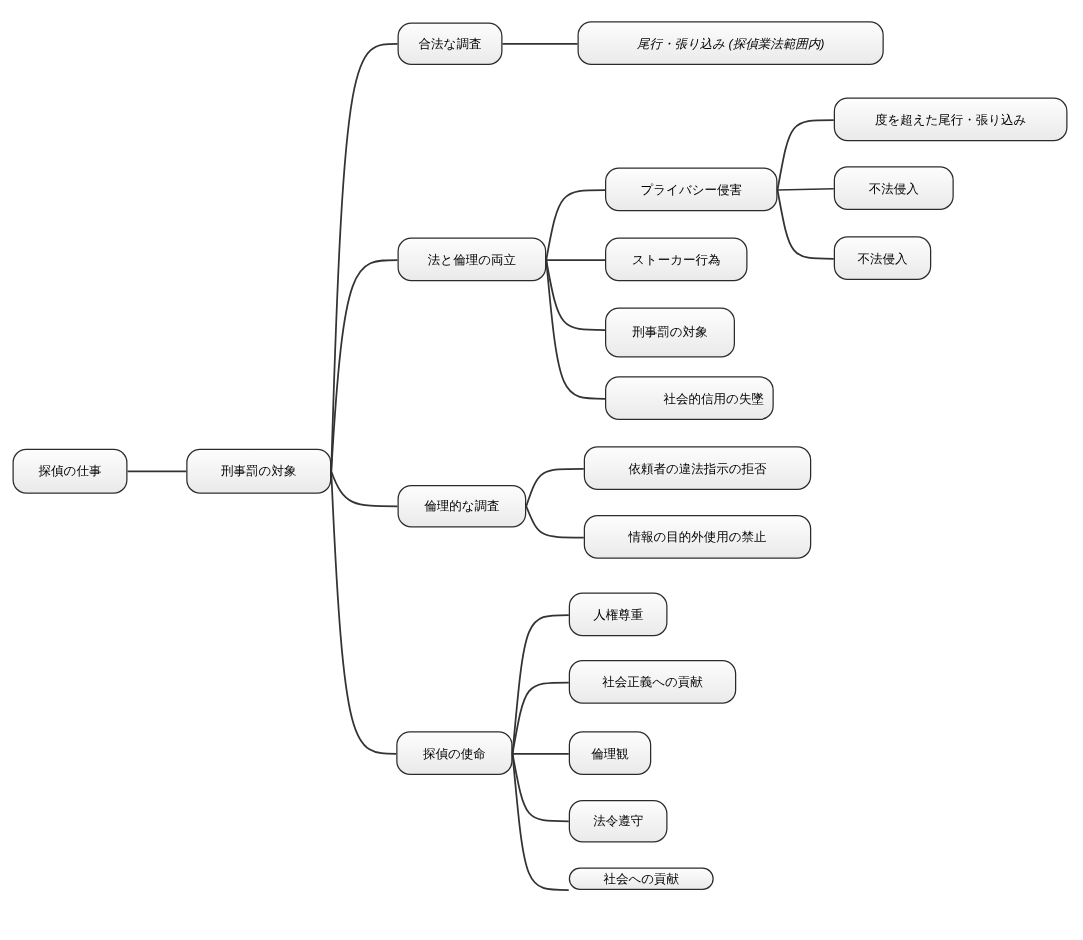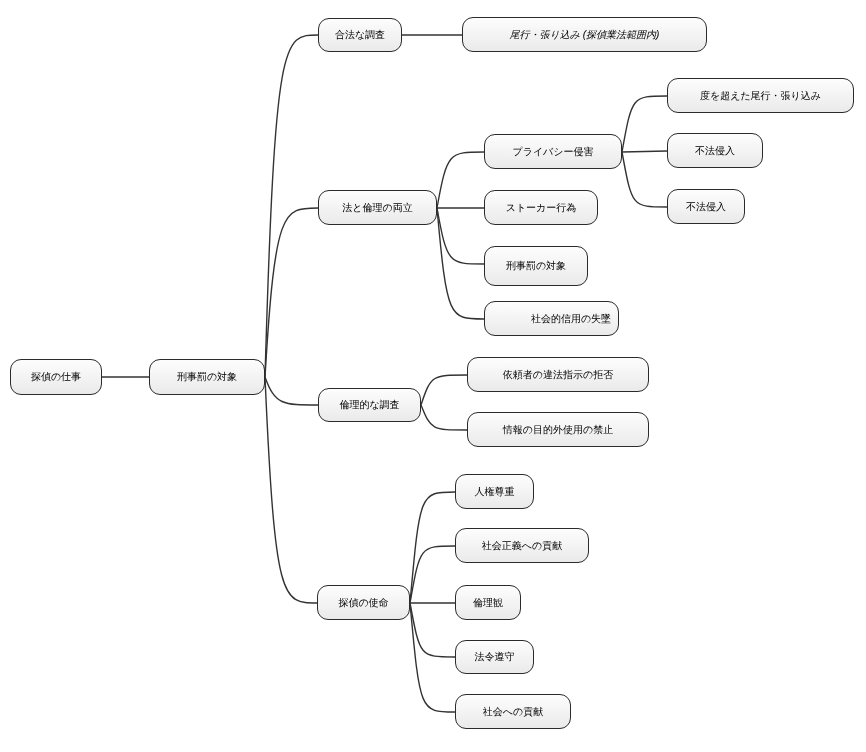--- a/index.html
+++ b/index.html
@@ -84,15 +84,15 @@
   <div class="node" style="left:484px; top:246px; width:104px; height:40px;">刑事罰の対象</div>
   <div class="node" style="left:484px; top:301px; width:135px; height:35px;padding-left:43px;">社会的信用の失墜</div>
   <div class="node" style="left:318px; top:388px; width:103px; height:34px;">倫理的な調査</div>
   <div class="node" style="left:467px; top:357px; width:182px; height:35px;">依頼者の違法指示の拒否</div>
   <div class="node" style="left:467px; top:412px; width:182px; height:35px;">情報の目的外使用の禁止</div>
   <div class="node" style="left:317px; top:585px; width:93px;  height:35px;">探偵の使命</div>
   <div class="node" style="left:455px; top:474px; width:79px;  height:35px;">人権尊重</div>
   <div class="node" style="left:455px; top:528px; width:134px; height:35px;">社会正義への貢献</div>
   <div class="node" style="left:455px; top:585px; width:66px;  height:35px;">倫理観</div>
   <div class="node" style="left:455px; top:640px; width:79px;  height:34px;">法令遵守</div>
-  <div class="node" style="left:455px; top:694px; width:116px; height:35px;">社会への貢献</div>
+  <div class="node" style="left:455px; top:694px; width:116px; height:18px;">社会への貢献</div>
 
 </div>
 
 </body></html>

